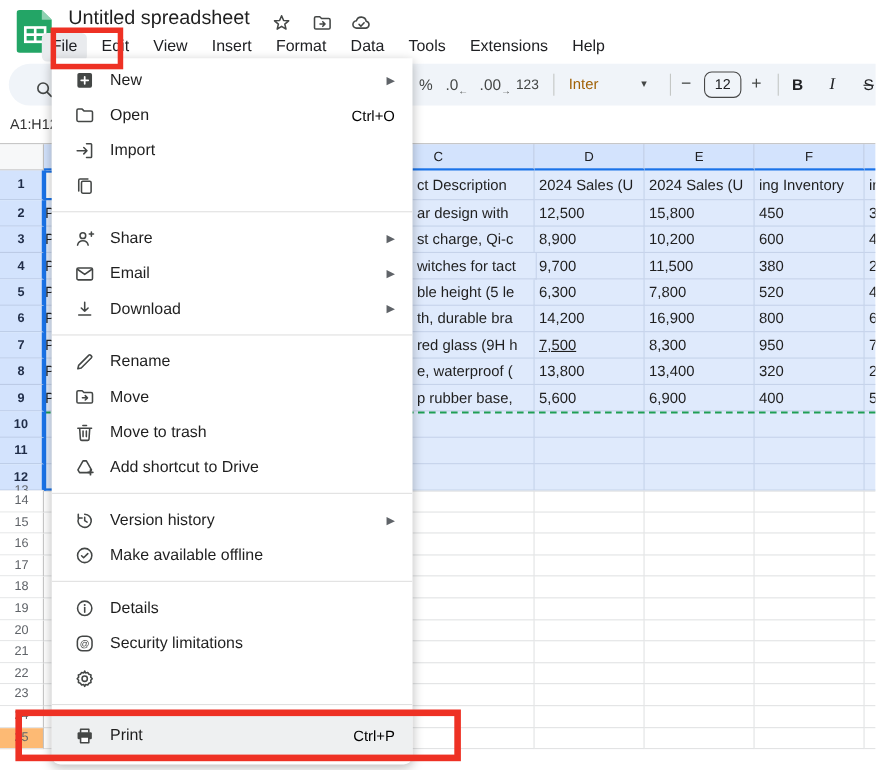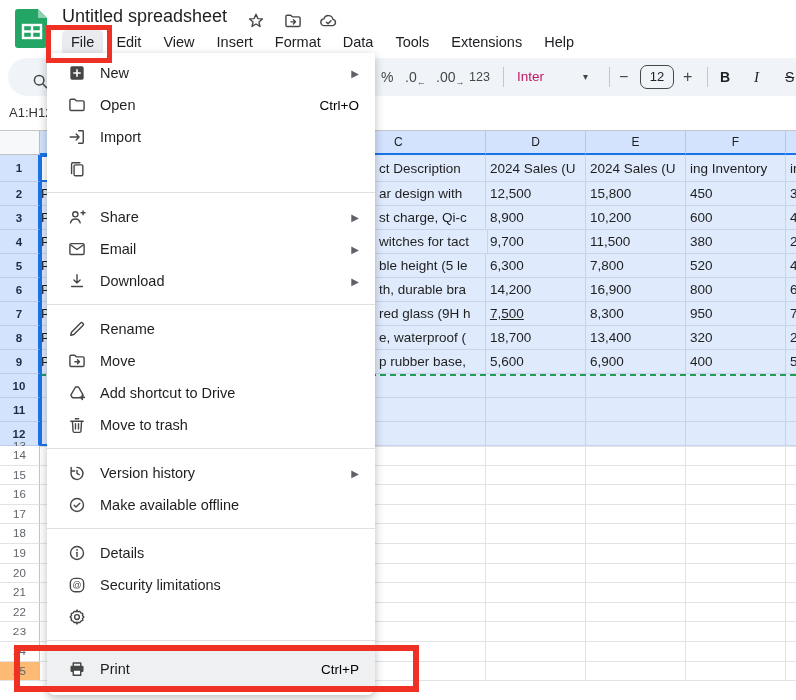--- a/index.html
+++ b/index.html
@@ -4,21 +4,21 @@
 <style>
   * { box-sizing: border-box; margin: 0; padding: 0; }
   html,body { width:796px; height:700px; overflow:hidden; background:#fff;
     font-family:"Liberation Sans", sans-serif; position:relative; }
 
   
   #titlebar { position:absolute; left:0; top:0; width:796px; height:55px; background:#fff; z-index:20; }
   #logo { position:absolute; left:15px; top:7px; }
   #doc-title { position:absolute; left:62px; top:6px; font-size:18px; color:#1f1f1f; }
   .title-icon { position:absolute; top:11px; width:20px; height:20px; color:#444746; }
-  #menubar { position:absolute; left:62px; top:30px; height:26px; display:flex; gap:4px; }
+  #menubar { position:absolute; left:38px; top:30px; height:26px; display:flex; gap:4px; }
   .menubar-item { font-size:14.5px; line-height:25px; color:#202124; padding:0 9px; border-radius:5px; cursor:default; }
   .menubar-item.active { background:#e9ebee; }
 
   
   #toolbar { position:absolute; left:8px; top:58px; width:812px; height:38px;
     background:#f0f4f9; border-radius:24px; z-index:15; }
   .tb { position:absolute; top:0; height:38px; line-height:38px; color:#444746; font-size:14px; }
   .tb-sep { position:absolute; top:9px; width:1px; height:20px; background:#c4c7c5; }
   #tb-fontsize-box { position:absolute; left:632px; top:7px; width:34px; height:24px;
     border:1.5px solid #474747; border-radius:7px; text-align:center; line-height:21px;
@@ -113,21 +113,21 @@
     <svg width="20" height="20" viewBox="0 0 24 24" fill="none" stroke="#444746" stroke-width="1.8" stroke-linecap="round">
       <circle cx="11" cy="11" r="5.7"></circle>
         <path d="M15.6 15.6L20 20"></path>
     </svg>
   </span>
   <span class="tb" style="left:373px">%</span>
   <span class="tb" style="left:397px"><span>.0</span><span class="mini-arrow">←</span></span>
   <span class="tb" style="left:428px"><span>.00</span><span class="mini-arrow">→</span></span>
   <span class="tb" style="left:461px;font-size:12.5px">123</span>
   <span class="tb-sep" style="left:495px"></span>
-  <span class="tb" style="left:509px;color:#be185d;font-size:13.5px">Inter</span>
+  <span class="tb" style="left:509px;color:#a16207;font-size:13.5px">Inter</span>
   <span class="tb" style="left:575px;font-size:10px">▾</span>
   <span class="tb-sep" style="left:601px"></span>
   <span class="tb" style="left:611px;font-size:16px">−</span>
   <span id="tb-fontsize-box">12</span>
   <span class="tb" style="left:675px;font-size:16px">+</span>
   <span class="tb-sep" style="left:699px"></span>
   <span class="tb" style="left:712px;font-weight:bold;color:#202124">B</span>
   <span class="tb" style="left:746px;font-style:italic;font-family:'Liberation Serif',serif;font-size:15px;color:#202124">I</span>
   <span class="tb" style="left:777px;text-decoration:line-through;color:#202124">S</span>
 </div>
@@ -176,21 +176,21 @@
       <div class="cell" style="left: 686px; top: 147px; width: 100px; height: 24px; line-height: 24px; border-bottom: 1px solid rgb(198, 211, 234); border-right: 1px solid rgb(198, 211, 234);">800</div>
       <div class="cell" style="left: 786px; top: 147px; width: 10px; height: 24px; line-height: 24px; border-bottom: 1px solid rgb(198, 211, 234);">6</div>
       <div class="cell" style="left: 40px; top: 171px; width: 7px; height: 24px; line-height: 24px; border-bottom: 1px solid rgb(198, 211, 234); padding-left: 1px;">P</div>
       <div class="cell" style="left: 375px; top: 171px; width: 111px; height: 24px; line-height: 24px; border-bottom: 1px solid rgb(198, 211, 234); border-right: 1px solid rgb(198, 211, 234);">red glass (9H h</div>
       <div class="cell" style="left: 486px; top: 171px; width: 100px; height: 24px; line-height: 24px; border-bottom: 1px solid rgb(198, 211, 234); border-right: 1px solid rgb(198, 211, 234); text-decoration: underline;">7,500</div>
       <div class="cell" style="left: 586px; top: 171px; width: 100px; height: 24px; line-height: 24px; border-bottom: 1px solid rgb(198, 211, 234); border-right: 1px solid rgb(198, 211, 234);">8,300</div>
       <div class="cell" style="left: 686px; top: 171px; width: 100px; height: 24px; line-height: 24px; border-bottom: 1px solid rgb(198, 211, 234); border-right: 1px solid rgb(198, 211, 234);">950</div>
       <div class="cell" style="left: 786px; top: 171px; width: 10px; height: 24px; line-height: 24px; border-bottom: 1px solid rgb(198, 211, 234);">7</div>
       <div class="cell" style="left: 40px; top: 195px; width: 7px; height: 24px; line-height: 24px; border-bottom: 1px solid rgb(198, 211, 234); padding-left: 1px;">P</div>
       <div class="cell" style="left: 375px; top: 195px; width: 111px; height: 24px; line-height: 24px; border-bottom: 1px solid rgb(198, 211, 234); border-right: 1px solid rgb(198, 211, 234);">e, waterproof (</div>
-      <div class="cell" style="left: 486px; top: 195px; width: 100px; height: 24px; line-height: 24px; border-bottom: 1px solid rgb(198, 211, 234); border-right: 1px solid rgb(198, 211, 234);">18,700</div>
+      <div class="cell" style="left: 486px; top: 195px; width: 100px; height: 24px; line-height: 24px; border-bottom: 1px solid rgb(198, 211, 234); border-right: 1px solid rgb(198, 211, 234);">13,800</div>
       <div class="cell" style="left: 586px; top: 195px; width: 100px; height: 24px; line-height: 24px; border-bottom: 1px solid rgb(198, 211, 234); border-right: 1px solid rgb(198, 211, 234);">13,400</div>
       <div class="cell" style="left: 686px; top: 195px; width: 100px; height: 24px; line-height: 24px; border-bottom: 1px solid rgb(198, 211, 234); border-right: 1px solid rgb(198, 211, 234);">320</div>
       <div class="cell" style="left: 786px; top: 195px; width: 10px; height: 24px; line-height: 24px; border-bottom: 1px solid rgb(198, 211, 234);">2</div>
       <div class="cell" style="left: 40px; top: 219px; width: 7px; height: 24px; line-height: 24px; border-bottom: 1px solid rgb(198, 211, 234); padding-left: 1px;">P</div>
       <div class="cell" style="left: 375px; top: 219px; width: 111px; height: 24px; line-height: 24px; border-bottom: 1px solid rgb(198, 211, 234); border-right: 1px solid rgb(198, 211, 234);">p rubber base,</div>
       <div class="cell" style="left: 486px; top: 219px; width: 100px; height: 24px; line-height: 24px; border-bottom: 1px solid rgb(198, 211, 234); border-right: 1px solid rgb(198, 211, 234);">5,600</div>
       <div class="cell" style="left: 586px; top: 219px; width: 100px; height: 24px; line-height: 24px; border-bottom: 1px solid rgb(198, 211, 234); border-right: 1px solid rgb(198, 211, 234);">6,900</div>
       <div class="cell" style="left: 686px; top: 219px; width: 100px; height: 24px; line-height: 24px; border-bottom: 1px solid rgb(198, 211, 234); border-right: 1px solid rgb(198, 211, 234);">400</div>
       <div class="cell" style="left: 786px; top: 219px; width: 10px; height: 24px; line-height: 24px; border-bottom: 1px solid rgb(198, 211, 234);">5</div>
       <div class="cell" style="left: 40px; top: 243px; width: 7px; height: 24px; line-height: 24px; border-bottom: 1px solid rgb(198, 211, 234); padding-left: 1px;"></div>
@@ -318,21 +318,21 @@
       <div class="rowheader" style="top: 315px; height: 0px; line-height: 0px; background: rgb(255, 255, 255); color: rgb(95, 99, 104); border-bottom: 1px solid rgb(226, 227, 228); border-right: 1px solid rgb(199, 199, 199);">13</div>
       <div class="rowheader" style="top: 315px; height: 19.6px; line-height: 19.6px; background: rgb(255, 255, 255); color: rgb(95, 99, 104); border-bottom: 1px solid rgb(226, 227, 228); border-right: 1px solid rgb(199, 199, 199);">14</div>
       <div class="rowheader" style="top: 334.6px; height: 19.6px; line-height: 19.6px; background: rgb(255, 255, 255); color: rgb(95, 99, 104); border-bottom: 1px solid rgb(226, 227, 228); border-right: 1px solid rgb(199, 199, 199);">15</div>
       <div class="rowheader" style="top: 354.2px; height: 19.6px; line-height: 19.6px; background: rgb(255, 255, 255); color: rgb(95, 99, 104); border-bottom: 1px solid rgb(226, 227, 228); border-right: 1px solid rgb(199, 199, 199);">16</div>
       <div class="rowheader" style="top: 373.8px; height: 19.6px; line-height: 19.6px; background: rgb(255, 255, 255); color: rgb(95, 99, 104); border-bottom: 1px solid rgb(226, 227, 228); border-right: 1px solid rgb(199, 199, 199);">17</div>
       <div class="rowheader" style="top: 393.4px; height: 19.6px; line-height: 19.6px; background: rgb(255, 255, 255); color: rgb(95, 99, 104); border-bottom: 1px solid rgb(226, 227, 228); border-right: 1px solid rgb(199, 199, 199);">18</div>
       <div class="rowheader" style="top: 413px; height: 19.6px; line-height: 19.6px; background: rgb(255, 255, 255); color: rgb(95, 99, 104); border-bottom: 1px solid rgb(226, 227, 228); border-right: 1px solid rgb(199, 199, 199);">19</div>
       <div class="rowheader" style="top: 432.6px; height: 19.6px; line-height: 19.6px; background: rgb(255, 255, 255); color: rgb(95, 99, 104); border-bottom: 1px solid rgb(226, 227, 228); border-right: 1px solid rgb(199, 199, 199);">20</div>
       <div class="rowheader" style="top: 452.2px; height: 19.6px; line-height: 19.6px; background: rgb(255, 255, 255); color: rgb(95, 99, 104); border-bottom: 1px solid rgb(226, 227, 228); border-right: 1px solid rgb(199, 199, 199);">21</div>
       <div class="rowheader" style="top: 471.8px; height: 19.6px; line-height: 19.6px; background: rgb(255, 255, 255); color: rgb(95, 99, 104); border-bottom: 1px solid rgb(226, 227, 228); border-right: 1px solid rgb(199, 199, 199);">22</div>
-      <div class="rowheader" style="top: 491.4px; height: 19.6px; line-height: 19.6px; background: rgb(255, 255, 255); color: rgb(95, 99, 104); border-bottom: 1px solid rgb(226, 227, 228); border-right: 1px solid rgb(199, 199, 199); font-family: Liberation Mono, monospace;">23</div>
+      <div class="rowheader" style="top: 491.4px; height: 19.6px; line-height: 19.6px; background: rgb(255, 255, 255); color: rgb(95, 99, 104); border-bottom: 1px solid rgb(226, 227, 228); border-right: 1px solid rgb(199, 199, 199);">23</div>
       <div class="rowheader" style="top: 511px; height: 19.6px; line-height: 19.6px; background: rgb(255, 255, 255); color: rgb(95, 99, 104); border-bottom: 1px solid rgb(226, 227, 228); border-right: 1px solid rgb(199, 199, 199);">24</div>
       <div class="rowheader" style="top: 530.6px; height: 19.6px; line-height: 19.6px; background: #fdba74; color: rgb(95, 99, 104); border-bottom: 1px solid rgb(226, 227, 228); border-right: 1px solid rgb(199, 199, 199);">25</div>
     </div>
 </div>
 
 <div id="filemenu">
     <div class="menu-item">
       <span class="mi-icon"><svg width="20" height="20" viewBox="0 0 24 24" fill="none" stroke="#444746" stroke-width="1.7" stroke-linecap="round" stroke-linejoin="round">
           <rect x="4" y="4" width="16" height="16" rx="2" fill="#444746" stroke="none"></rect>
           <path d="M12 8.2v7.6M8.2 12h7.6" stroke="#fff" stroke-width="1.9"></path>
@@ -392,30 +392,30 @@
     </div>
     <div class="menu-item">
       <span class="mi-icon"><svg width="20" height="20" viewBox="0 0 24 24" fill="none" stroke="#444746" stroke-width="1.7" stroke-linecap="round" stroke-linejoin="round">
           <path d="M3.5 6.5c0-.8.7-1.5 1.5-1.5h4.2l2 2h7.8c.8 0 1.5.7 1.5 1.5v8.5c0 .8-.7 1.5-1.5 1.5H5c-.8 0-1.5-.7-1.5-1.5v-10.5z"></path>
           <path d="M9.5 12.8h5M12.6 10.4L15 12.8l-2.4 2.4"></path>
         </svg></span>
       <span class="mi-label">Move</span>
     </div>
     <div class="menu-item">
       <span class="mi-icon"><svg width="20" height="20" viewBox="0 0 24 24" fill="none" stroke="#444746" stroke-width="1.7" stroke-linecap="round" stroke-linejoin="round">
+          <path d="M6.5 7.5h11l-.8 11.9c-.1.8-.7 1.4-1.5 1.4H8.8c-.8 0-1.4-.6-1.5-1.4L6.5 7.5zM4.5 7.5h15M10 4.5h4M10.2 10.5v6.2M13.8 10.5v6.2"></path>
+        </svg></span>
+      <span class="mi-label">Move to trash</span>
+    </div>
+    <div class="menu-item">
+      <span class="mi-icon"><svg width="20" height="20" viewBox="0 0 24 24" fill="none" stroke="#444746" stroke-width="1.7" stroke-linecap="round" stroke-linejoin="round">
           <path d="M10.2 4.8h3.6l5.6 9.7-1.8 3.1H6.4l-1.8-3.1z"></path>
           <path d="M18.3 14.6v5.2M15.7 17.2h5.2" stroke-width="1.9"></path>
         </svg></span>
       <span class="mi-label">Add shortcut to Drive</span>
-    </div>
-    <div class="menu-item">
-      <span class="mi-icon"><svg width="20" height="20" viewBox="0 0 24 24" fill="none" stroke="#444746" stroke-width="1.7" stroke-linecap="round" stroke-linejoin="round">
-          <path d="M6.5 7.5h11l-.8 11.9c-.1.8-.7 1.4-1.5 1.4H8.8c-.8 0-1.4-.6-1.5-1.4L6.5 7.5zM4.5 7.5h15M10 4.5h4M10.2 10.5v6.2M13.8 10.5v6.2"></path>
-        </svg></span>
-      <span class="mi-label">Move to trash</span>
     </div>
     <div class="menu-divider"></div>
     <div class="menu-item">
       <span class="mi-icon"><svg width="20" height="20" viewBox="0 0 24 24" fill="none" stroke="#444746" stroke-width="1.7" stroke-linecap="round" stroke-linejoin="round">
           <path d="M12 5.3a7.2 7.2 0 1 1-6.6 4.2"></path>
           <path d="M5 5.3v4.2h4.2M12 8.8v3.6l2.6 1.6"></path>
         </svg></span>
       <span class="mi-label">Version history</span>
       <span class="mi-sub">▶</span>
     </div>

